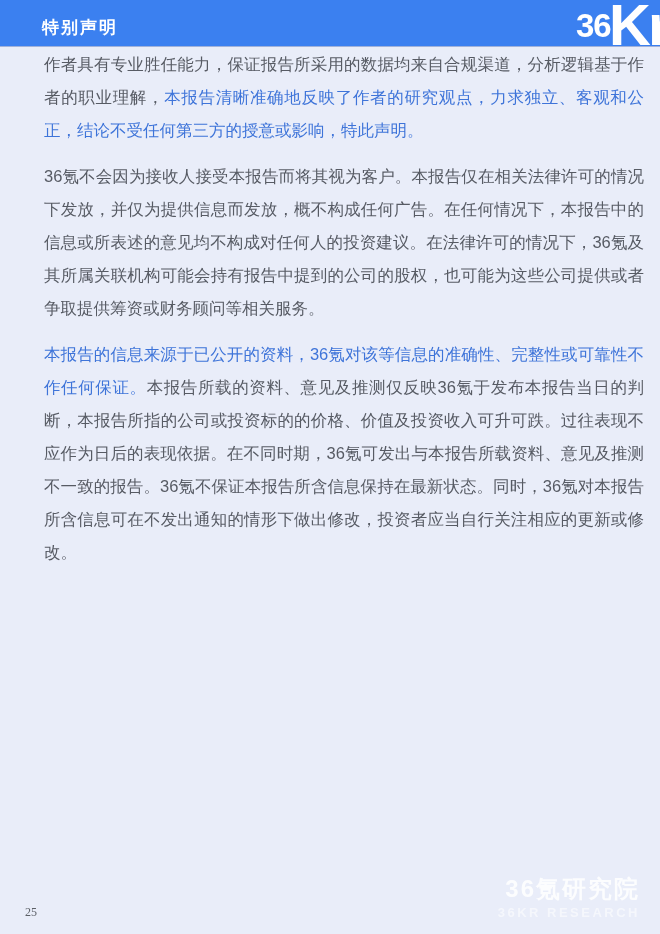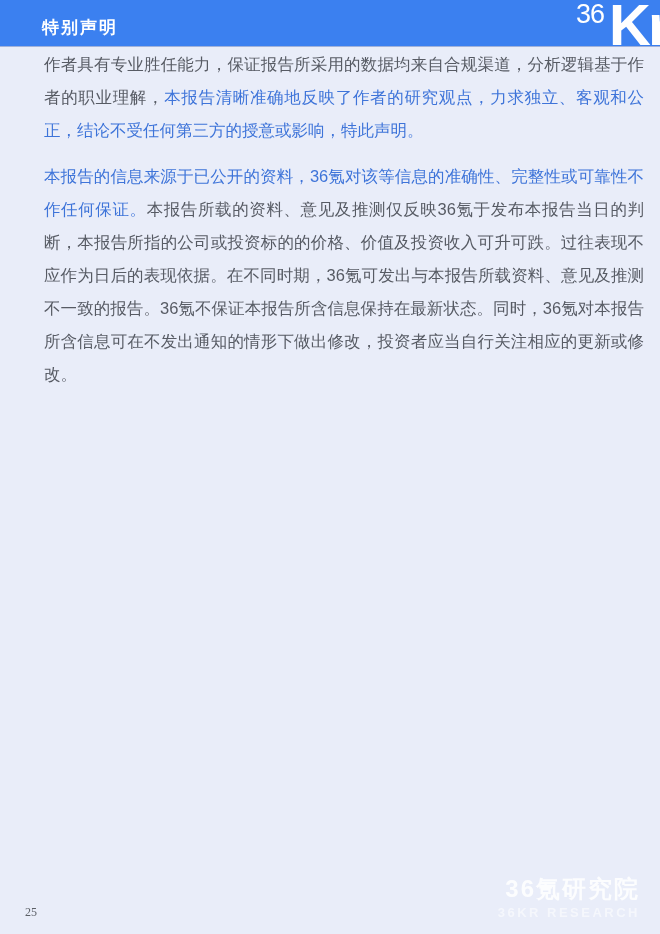--- a/index.html
+++ b/index.html
@@ -24,22 +24,22 @@
     position: absolute; left: 42px; top: 0; height: 54px;
     display: flex; align-items: center;
     color: #ffffff; font-size: 17px; font-weight: bold; letter-spacing: 2px;
   }
   
   .logo {
     position: absolute; top: 0; left: 576px; width: 120px; height: 60px;
     color: #ffffff; z-index: 5;
   }
   .logo-small {
-    position: absolute; left: 0; top: 1px;
-    font-size: 27px; font-weight: 400; line-height: 1; letter-spacing: -1px;
+    position: absolute; left: 0; top: 9px;
+    font-size: 33px; font-weight: 700; line-height: 1; letter-spacing: -1px;
   }
   .logo-big {
     position: absolute; left: 33px; top: -4px;
     font-size: 58px; font-weight: 800; line-height: 1; letter-spacing: -3px;
   }
   
   .content {
     position: absolute; top: 46px; left: 44px; width: 600px;
   }
   .section-heading {
@@ -87,20 +87,21 @@
 
   <div class="logo">
     <span class="logo-small">36</span>
     <span class="logo-big">Kr</span>
   </div>
 
   <div class="content">
 
     <p class="para"><span>作者具有专业胜任能力，保证报告所采用的数据均来自合规渠道，分析逻辑基于作者的职业理解，</span><span class="accent">本报告清晰准确地反映了作者的研究观点，力求独立、客观和公正，结论不受任何第三方的授意或影响，特此声明。</span></p>
 
+    <p class="para"><span>36氪不会因为接收人接受本报告而将其视为客户。本报告仅在相关法律许可的情况下发放，并仅为提供信息而发放，概不构成任何广告。在任何情况下，本报告中的信息或所表述的意见均不构成对任何人的投资建议。在法律许可的情况下，36氪及其所属关联机构可能会持有报告中提到的公司的股权，也可能为这些公司提供或者争取提供筹资或财务顾问等相关服务。</span></p>
     <p class="para"><span class="accent">本报告的信息来源于已公开的资料，36氪对该等信息的准确性、完整性或可靠性不作任何保证。</span><span>本报告所载的资料、意见及推测仅反映36氪于发布本报告当日的判断，本报告所指的公司或投资标的的价格、价值及投资收入可升可跌。过往表现不应作为日后的表现依据。在不同时期，36氪可发出与本报告所载资料、意见及推测不一致的报告。36氪不保证本报告所含信息保持在最新状态。同时，36氪对本报告所含信息可在不发出通知的情形下做出修改，投资者应当自行关注相应的更新或修改。</span></p>
 
   </div>
 
   <div class="page-number">25</div>
 
   <div class="watermark">
     <div class="watermark-line1">36氪研究院</div>
     <div class="watermark-line2">36KR RESEARCH</div>
   </div>

